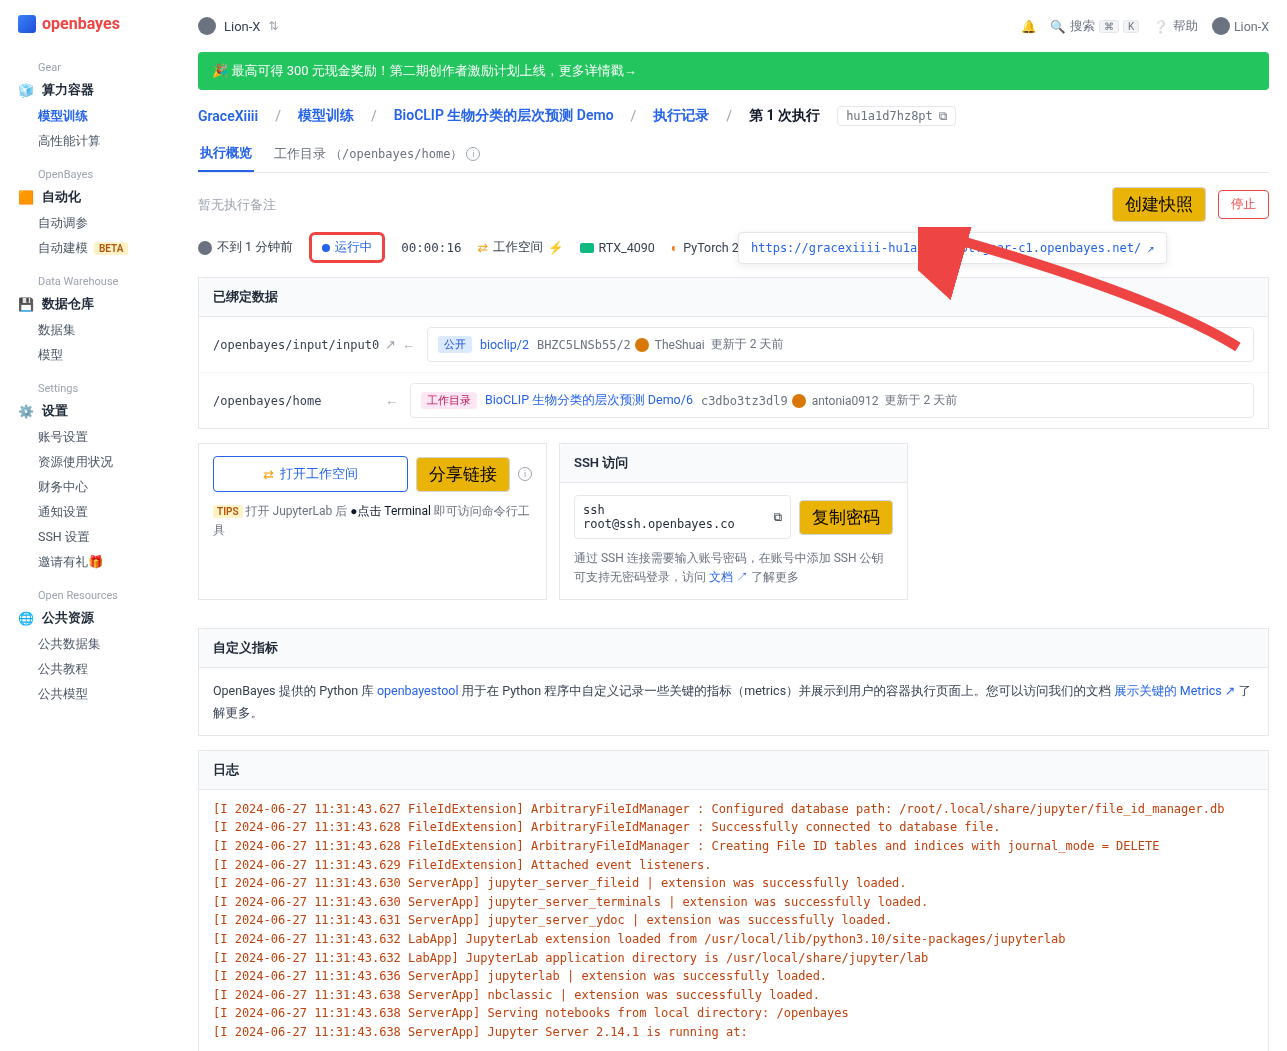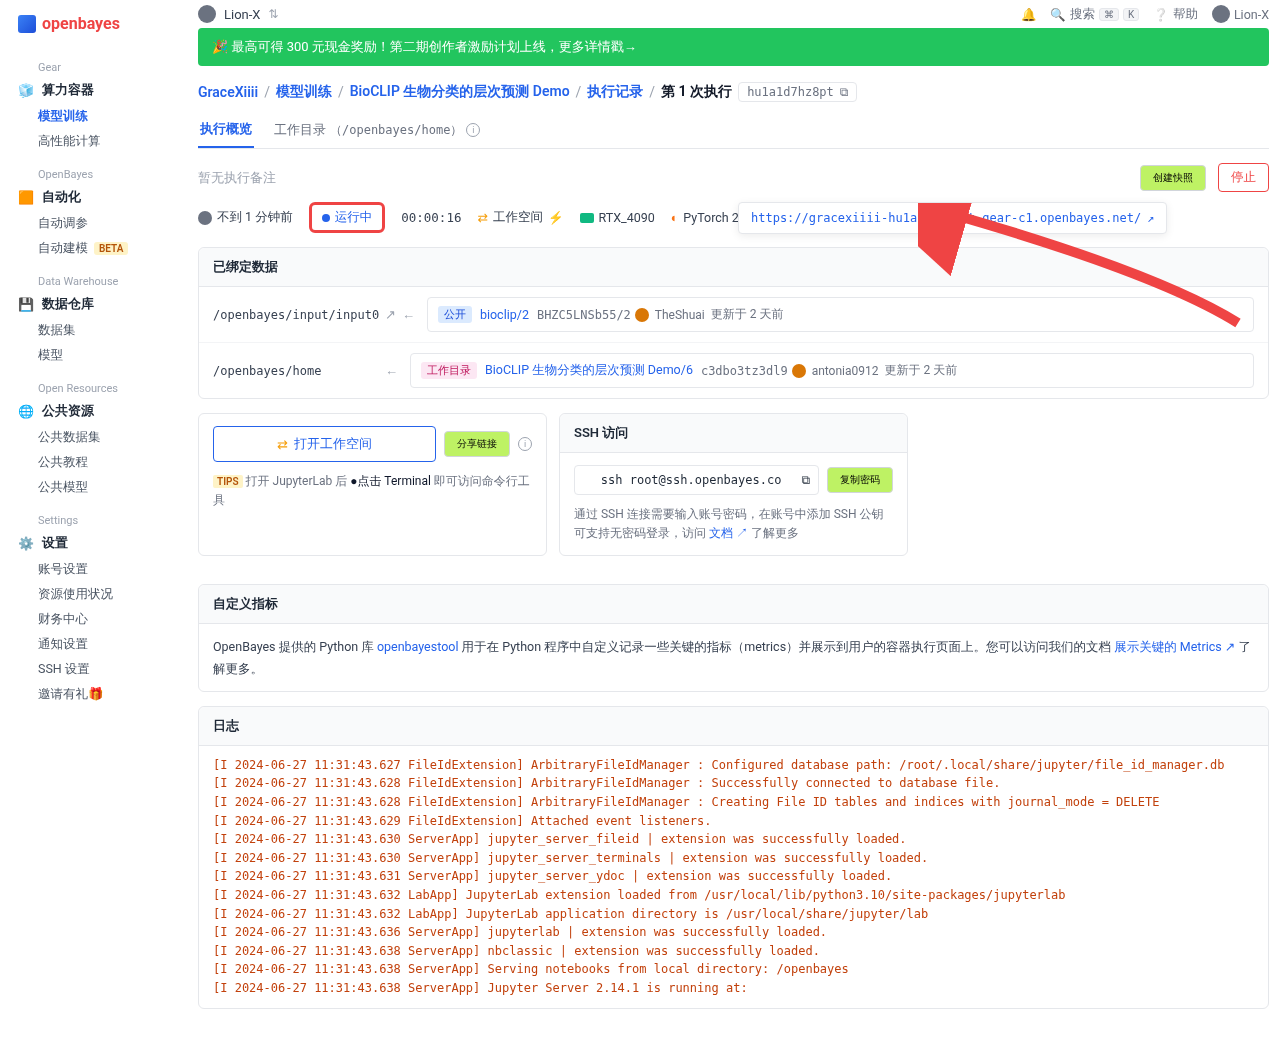--- a/index.html
+++ b/index.html
@@ -13,63 +13,63 @@
 .nav-section { padding: 4px 0; }
 .nav-label { font-size: 11px; color: #9ca3af; padding: 6px 18px 2px 38px; }
 .nav-heading { display: flex; align-items: center; gap: 8px; padding: 5px 18px; font-weight: 700; font-size: 13px; }
 .nav-heading .nh-icon { width: 16px; height: 16px; display: inline-flex; align-items: center; justify-content: center; }
 .nav-item { display: flex; align-items: center; gap: 6px; padding: 4px 18px 4px 38px; font-size: 12.5px; color: #4b5563; cursor: pointer; }
 .nav-item.active { color: #2563eb; font-weight: 600; }
 .badge { font-size: 10px; background: #fef3c7; color: #b45309; padding: 1px 5px; border-radius: 3px; font-weight: 600; }
 
 
 .main { flex: 1; display: flex; flex-direction: column; }
-.topbar { height: 28px; display: flex; align-items: center; justify-content: space-between; padding: 0 18px; }
+.topbar { height: 52px; display: flex; align-items: center; justify-content: space-between; padding: 0 18px; }
 .user-switch { display: flex; align-items: center; gap: 8px; font-size: 13px; color: #374151; cursor: pointer; }
 .avatar { width: 18px; height: 18px; border-radius: 50%; background: #6b7280; display: inline-block; }
 .avatar.sm { width: 14px; height: 14px; }
 .top-right { display: flex; align-items: center; gap: 14px; color: #6b7280; }
 .top-right .tr-item { display: flex; align-items: center; gap: 4px; cursor: pointer; font-size: 12.5px; }
 .kbd { font-size: 10px; background: #f3f4f6; border: 1px solid #e5e7eb; border-radius: 3px; padding: 0 4px; }
 
 
 .content { padding: 0 18px 24px; }
 .banner { background: #22c55e; color: #fff; padding: 10px 14px; border-radius: 4px; font-size: 13px; margin-bottom: 16px; display: flex; align-items: center; gap: 6px; }
 
-.breadcrumb { display: flex; align-items: center; gap: 6px; flex-wrap: wrap; font-size: 14px; margin-bottom: 10px; }
+.breadcrumb { display: flex; align-items: center; gap: 17px; flex-wrap: wrap; font-size: 14px; margin-bottom: 10px; }
 .breadcrumb a { color: #2563eb; text-decoration: none; font-weight: 600; }
 .breadcrumb .sep { color: #9ca3af; }
 .breadcrumb .current { font-weight: 700; color: #111827; }
 .job-id { font-family: ui-monospace, Menlo, monospace; border: 1px solid #e5e7eb; padding: 2px 8px; border-radius: 4px; font-size: 12px; color: #6b7280; display: inline-flex; gap: 6px; align-items: center; }
 
 .tabs { display: flex; gap: 18px; border-bottom: 1px solid #e5e7eb; margin-bottom: 14px; }
 .tab { padding: 8px 2px; font-size: 13px; color: #6b7280; cursor: pointer; display: flex; align-items: center; gap: 4px; }
 .tab.active { color: #2563eb; font-weight: 600; border-bottom: 2px solid #2563eb; }
 .tab .dir { font-family: ui-monospace, monospace; font-size: 12px; }
 
 .note-row { display: flex; align-items: center; margin-bottom: 10px; gap: 12px; }
 .note { color: #9ca3af; font-size: 13px; flex: 1; }
 .url-pop { position: absolute; left: 540px; background: #fff; border: 1px solid #e5e7eb; border-radius: 4px; padding: 8px 12px; color: #2563eb; font-family: ui-monospace, monospace; font-size: 12px; box-shadow: 0 2px 8px rgba(0,0,0,.08); z-index: 5; display: flex; gap: 6px; align-items: center; }
-.btn-outline { border: 1px solid #d1d5db; background: #bef264; padding: 5px 12px; border-radius: 4px; font-size: 10px; cursor: pointer; }
+.btn-outline { border: 1px solid #d1d5db; background: #eab308; padding: 5px 12px; border-radius: 4px; font-size: 17px; cursor: pointer; }
 .btn-danger { border: 1px solid #ef4444; color: #ef4444; background: #fff; padding: 5px 12px; border-radius: 4px; font-size: 12.5px; cursor: pointer; }
 
 .status-row { display: flex; align-items: center; gap: 16px; font-size: 12.5px; color: #374151; margin-bottom: 14px; flex-wrap: wrap; position: relative; }
 .status-item { display: flex; align-items: center; gap: 5px; }
 .status-item.running { color: #2563eb; }
 .dot-blue { width: 8px; height: 8px; border-radius: 50%; background: #2563eb; }
 .mono { font-family: ui-monospace, Menlo, monospace; }
 .mark-box { border: 3px solid #ef4444; border-radius: 6px; padding: 4px 10px; }
 .gpu-icon { width: 14px; height: 10px; background: #10b981; border-radius: 2px; display: inline-block; }
 .torch-icon { color: #f97316; }
 .ws-icon { color: #f59e0b; }
 
 
 .arrow { position: absolute; pointer-events: none; z-index: 10; }
 
-.panel { border: 1px solid #e5e7eb; border-radius: 6px; margin-bottom: 14px; background: #fff; }
+.panel { border: 1px solid #e5e7eb; border-radius: 0; margin-bottom: 14px; background: #fff; }
 .panel-head { padding: 10px 14px; font-weight: 600; font-size: 13px; background: #f9fafb; border-bottom: 1px solid #e5e7eb; border-radius: 6px 6px 0 0; }
 .panel-body { padding: 12px 14px; }
 
 
 .bound-row { display: flex; align-items: center; padding: 10px 14px; gap: 12px; border-top: 1px solid #f3f4f6; }
 .bound-row:first-of-type { border-top: 0; }
 .path { width: 160px; font-family: ui-monospace, monospace; font-size: 12px; color: #374151; }
 .path-icons { display: flex; gap: 6px; color: #9ca3af; font-size: 13px; }
 .bound-card { flex: 1; border: 1px solid #e5e7eb; border-radius: 4px; padding: 8px 10px; display: flex; flex-direction: row; gap: 4px; }
 .bound-top { display: flex; align-items: center; gap: 8px; }
@@ -148,58 +148,58 @@
             <span>数据仓库</span>
           </div>
           <div class="nav-item">
             <span>数据集</span>
           </div>
           <div class="nav-item">
             <span>模型</span>
           </div>
         </div>
         <div class="nav-section">
+          <div class="nav-label">Settings</div>
+          <div class="nav-heading">
+            <span class="nh-icon">⚙️</span>
+            <span>设置</span>
+          </div>
+          <div class="nav-item">
+            <span>账号设置</span>
+          </div>
+          <div class="nav-item">
+            <span>资源使用状况</span>
+          </div>
+          <div class="nav-item">
+            <span>财务中心</span>
+          </div>
+          <div class="nav-item">
+            <span>通知设置</span>
+          </div>
+          <div class="nav-item">
+            <span>SSH 设置</span>
+          </div>
+          <div class="nav-item">
+            <span>邀请有礼🎁</span>
+          </div>
+        </div>
+        <div class="nav-section">
           <div class="nav-label">Open Resources</div>
           <div class="nav-heading">
             <span class="nh-icon">🌐</span>
             <span>公共资源</span>
           </div>
           <div class="nav-item">
             <span>公共数据集</span>
           </div>
           <div class="nav-item">
             <span>公共教程</span>
           </div>
           <div class="nav-item">
             <span>公共模型</span>
-          </div>
-        </div>
-        <div class="nav-section">
-          <div class="nav-label">Settings</div>
-          <div class="nav-heading">
-            <span class="nh-icon">⚙️</span>
-            <span>设置</span>
-          </div>
-          <div class="nav-item">
-            <span>账号设置</span>
-          </div>
-          <div class="nav-item">
-            <span>资源使用状况</span>
-          </div>
-          <div class="nav-item">
-            <span>财务中心</span>
-          </div>
-          <div class="nav-item">
-            <span>通知设置</span>
-          </div>
-          <div class="nav-item">
-            <span>SSH 设置</span>
-          </div>
-          <div class="nav-item">
-            <span>邀请有礼🎁</span>
           </div>
         </div>
       </div>
   </aside>
 
   <div class="main">
     <div class="topbar">
       <div class="user-switch">
         <span class="avatar"></span>
         <span>Lion-X</span>

